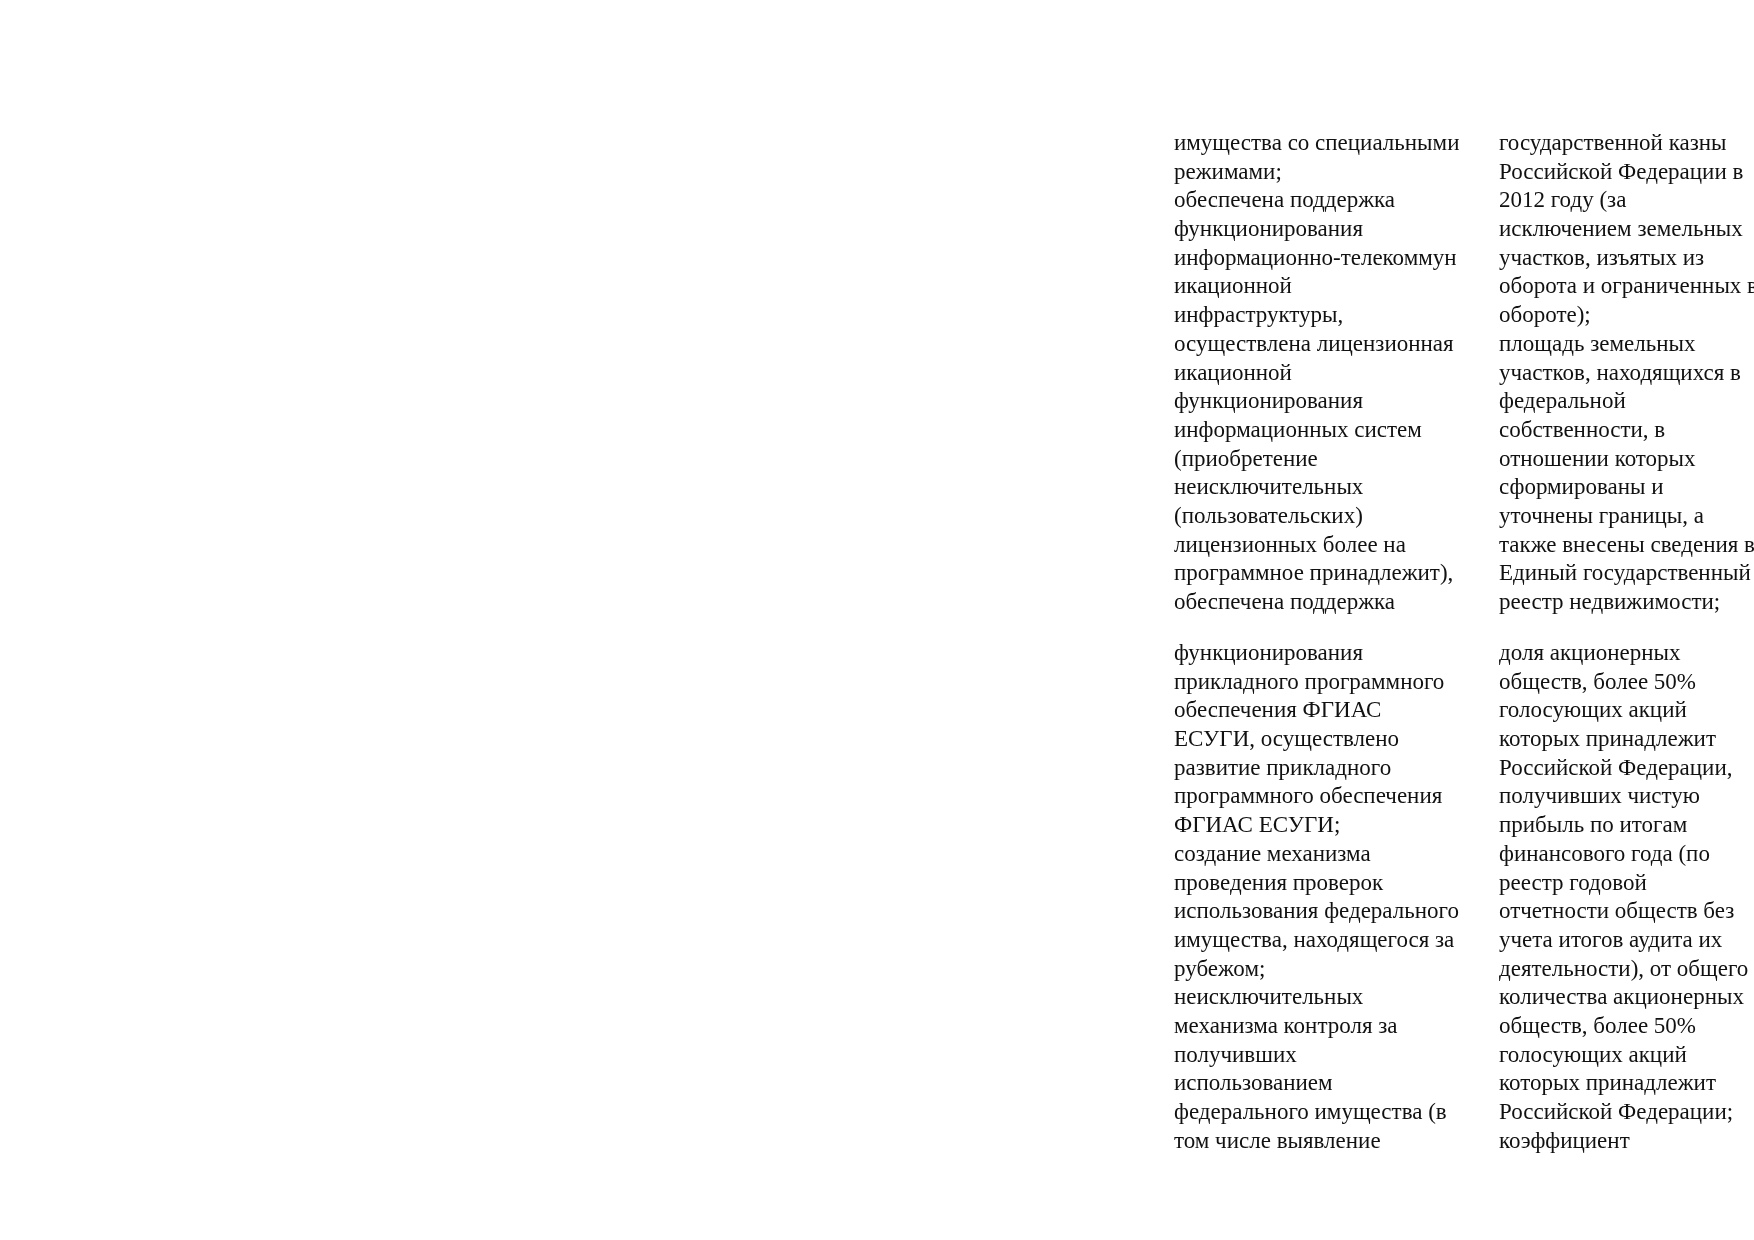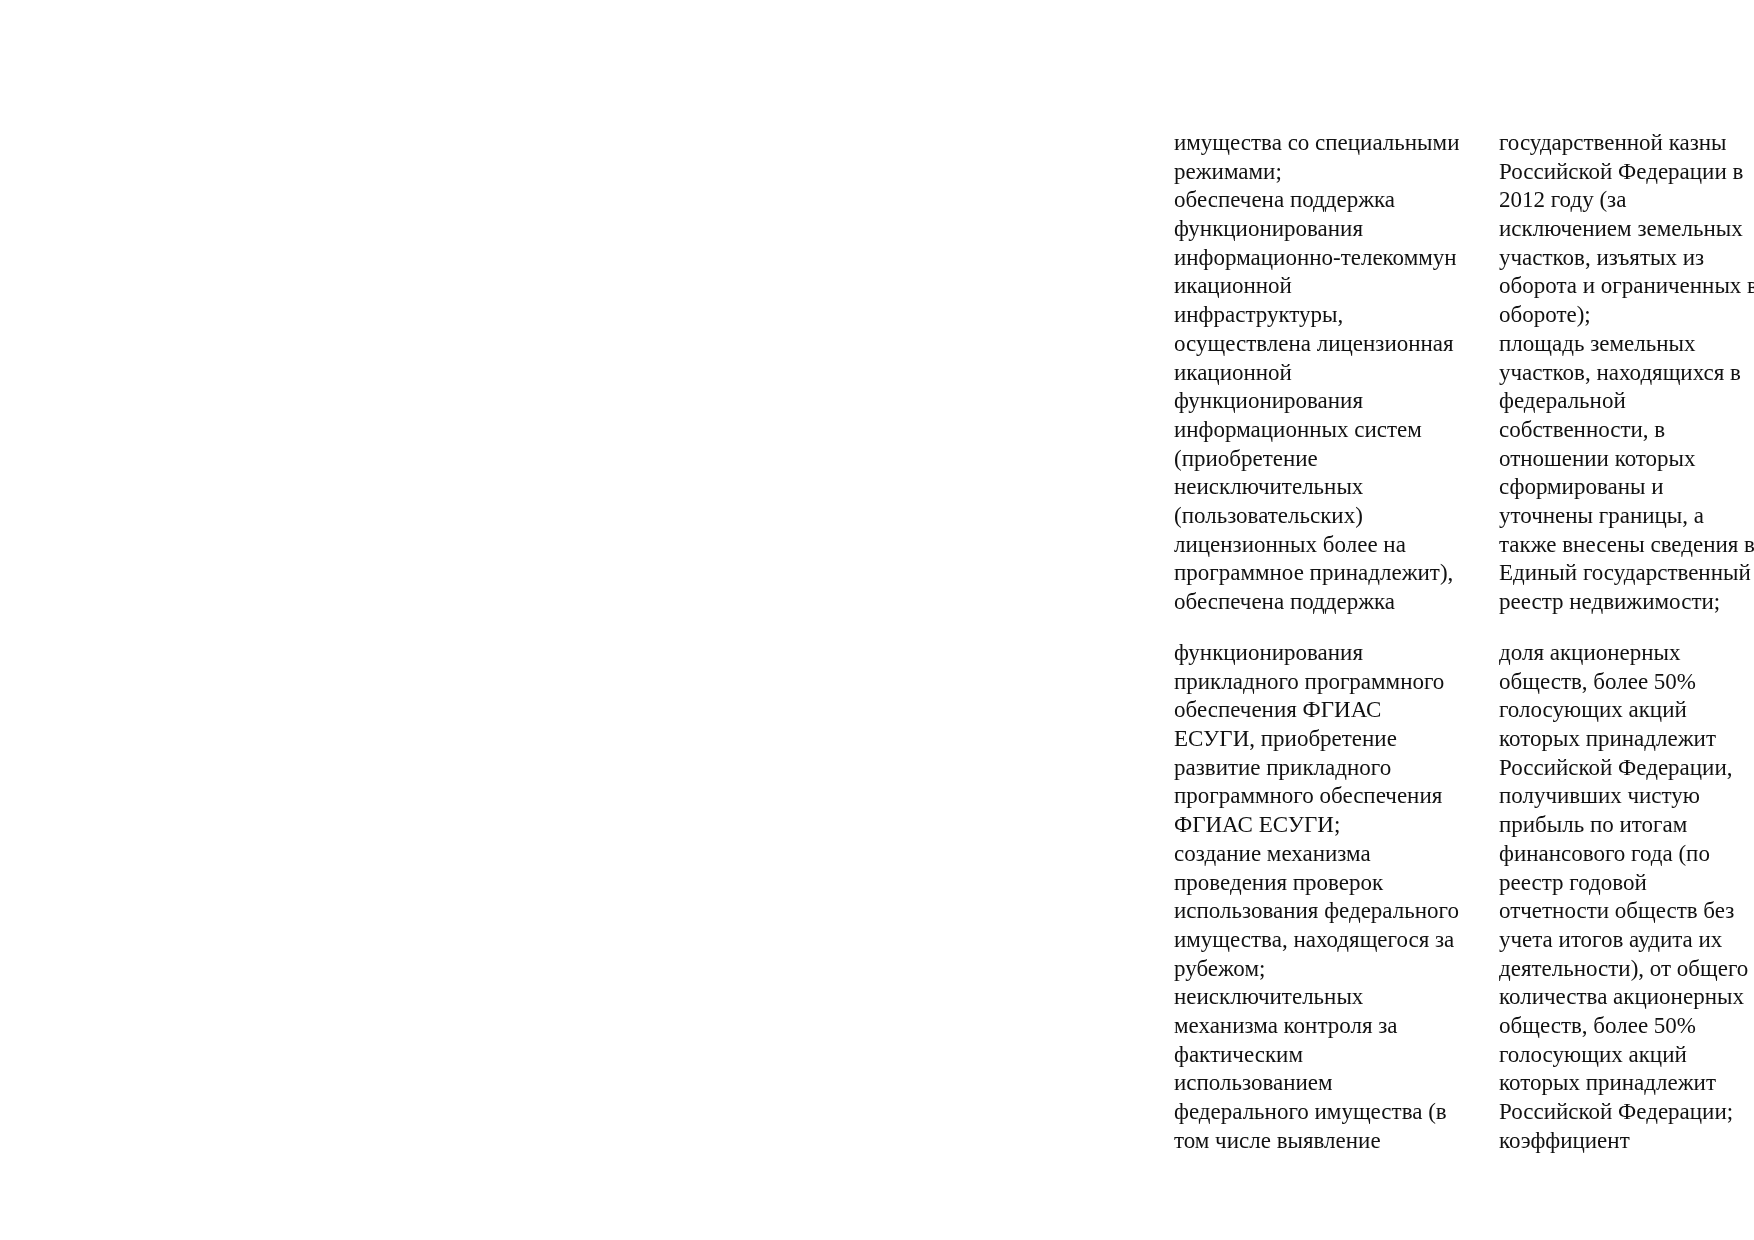--- a/index.html
+++ b/index.html
@@ -89,32 +89,32 @@
       <span class="line">Единый государственный</span>
       <span class="line">реестр недвижимости;</span>
     </div>
   </div>
 
   <div class="block" id="block-2">
     <div class="col col-left">
       <span class="line">функционирования</span>
       <span class="line">прикладного программного</span>
       <span class="line">обеспечения ФГИАС</span>
-      <span class="line">ЕСУГИ, приобретение</span>
+      <span class="line">ЕСУГИ, осуществлено</span>
       <span class="line">развитие прикладного</span>
       <span class="line">программного обеспечения</span>
       <span class="line">ФГИАС ЕСУГИ;</span>
       <span class="line">создание механизма</span>
       <span class="line">проведения проверок</span>
       <span class="line">использования федерального</span>
       <span class="line">имущества, находящегося за</span>
       <span class="line">рубежом;</span>
       <span class="line">неисключительных</span>
       <span class="line">механизма контроля за</span>
-      <span class="line">фактическим</span>
+      <span class="line">получивших</span>
       <span class="line">использованием</span>
       <span class="line">федерального имущества (в</span>
       <span class="line">том числе выявление</span>
     </div>
     <div class="col col-right">
       <span class="line">доля акционерных</span>
       <span class="line">обществ, более 50%</span>
       <span class="line">голосующих акций</span>
       <span class="line">которых принадлежит</span>
       <span class="line">Российской Федерации,</span>

